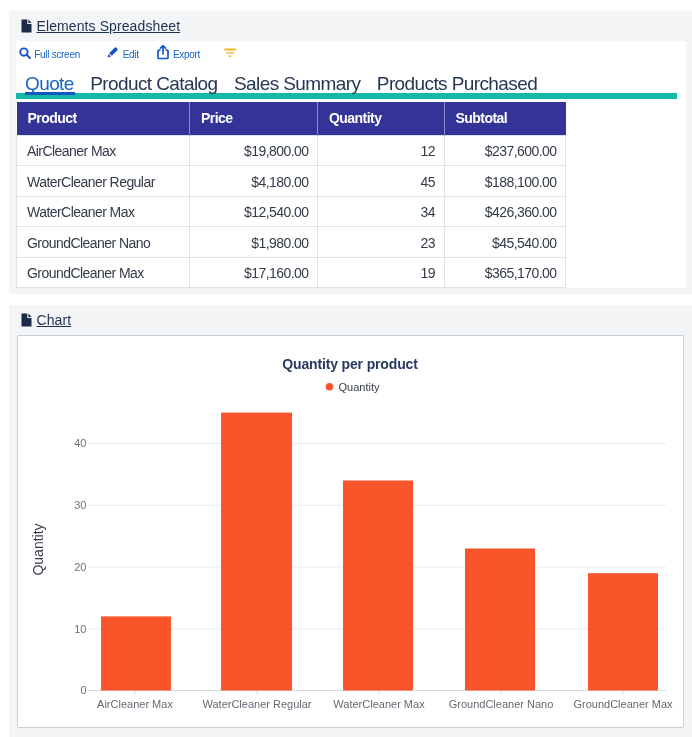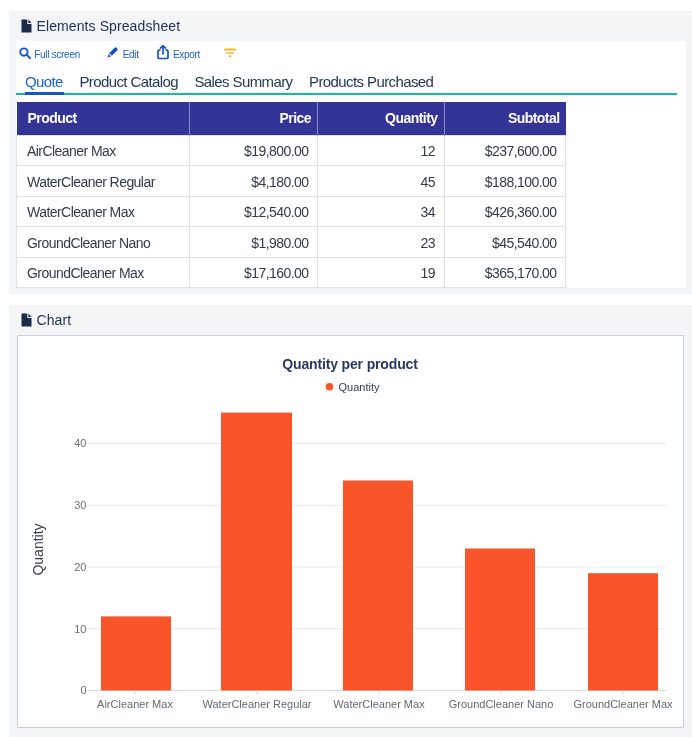--- a/index.html
+++ b/index.html
@@ -2,40 +2,40 @@
 <html><head>
 <meta charset="utf-8">
 <style>
   html,body{margin:0;padding:0;background:#fff;}
   body{width:692px;height:737px;overflow:hidden;position:relative;
        font-family:"Liberation Sans",sans-serif;-webkit-font-smoothing:antialiased;}
   .panel{position:absolute;background:#f4f5f7;}
   #p1{left:9px;top:11px;width:683px;height:283px;}
   #p2{left:9px;top:305px;width:683px;height:432px;}
   .phead{height:30px;display:flex;align-items:center;padding-left:11.5px;
-         color:#1e3050;font-size:14px;letter-spacing:0.1px;}
+         color:#1e3050;font-size:14px;letter-spacing:0.1px;text-decoration:underline;}
   .phead svg{margin-right:5px;}
   #p1body{position:absolute;left:7px;right:6px;top:30px;bottom:6px;background:#fff;}
   
   #toolbar{position:absolute;left:0;top:0;right:0;height:26px;color:#1a63c6;font-size:10px;letter-spacing:-0.3px;}
   #toolbar .ti{position:absolute;}
   #toolbar .tt{position:absolute;top:0;height:26px;line-height:27px;white-space:nowrap;}
   
   #tabs{position:absolute;left:0;top:26px;right:9px;height:25.5px;
-        border-bottom:2px solid #14b8a6;box-sizing:content-box;font-size:15px;
+        border-bottom:6px solid #14b8a6;box-sizing:content-box;font-size:19px;
         letter-spacing:-0.6px;color:#243852;}
   #tabs .tab{float:left;height:18.5px;padding:6px 1px 0 0;margin-right:15.5px;}
   #tabs .tab.active{color:#1866c5;border-bottom:3px solid #1256c4;}
   
   table{border-collapse:collapse;table-layout:fixed;position:absolute;left:0;top:61px;
         width:549px;font-size:14px;letter-spacing:-0.55px;}
   th{background:#343397;color:#fff;font-weight:bold;height:33px;text-align:left;
      padding:0 6px 0 11px;border-right:1px solid #8a8ac4;box-sizing:border-box;}
   th:last-child{border-right:none;}
-  th.num{text-align:right;}
+  th.num{text-align:left;}
   td{height:30.5px;padding:2px 8.5px 0 10px;color:#333b49;border:1px solid #e0e1e4;box-sizing:border-box;}
   td.num{text-align:right;}
   
   #chartbox{position:absolute;left:8px;top:30px;width:665px;height:391px;background:#fff;
             border:1px solid #c9cedb;border-radius:1px;}
 </style>
 </head>
 <body>
 
 <div class="panel" id="p1">

